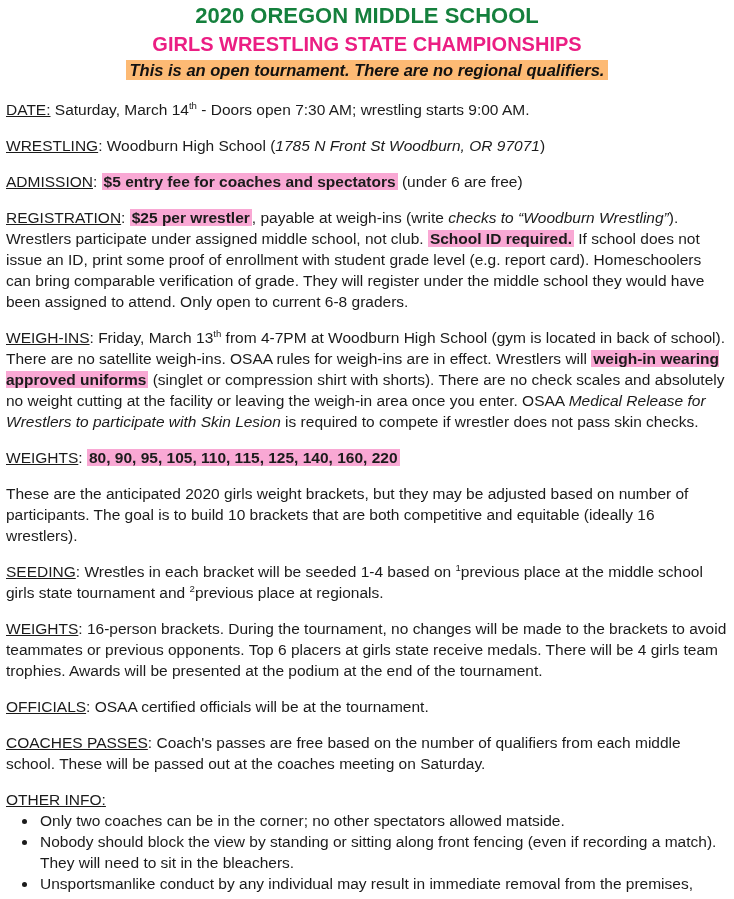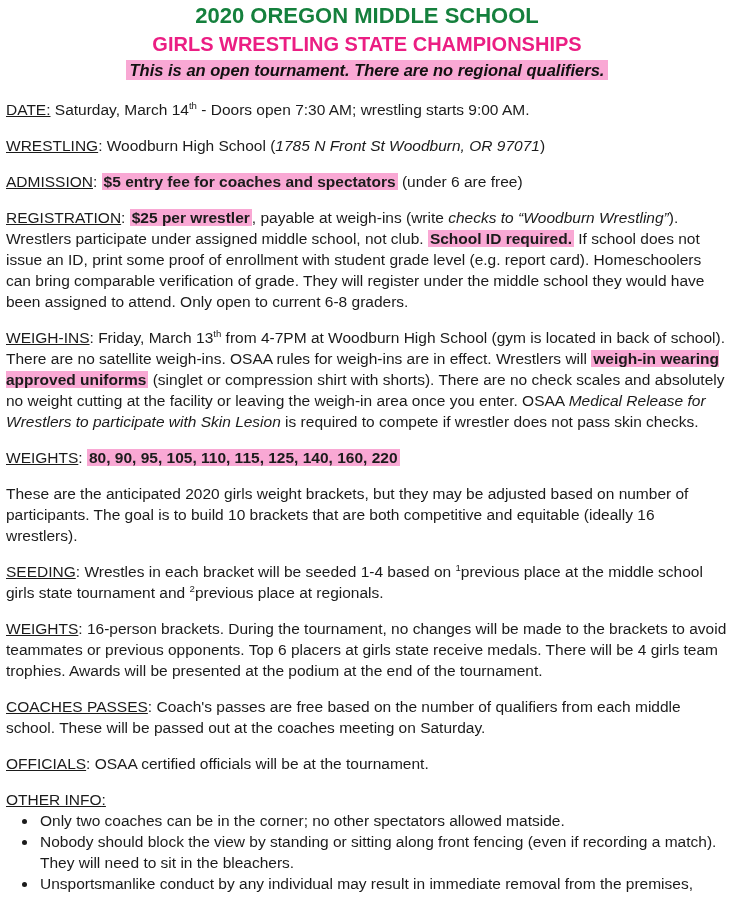--- a/index.html
+++ b/index.html
@@ -30,21 +30,21 @@
     line-height: 28px;
     font-weight: bold;
     color: #EB1E83;
   }
   .banner-wrap {
     text-align: center;
     margin: 0 0 18px 0;
   }
   .banner {
     display: inline-block;
-    background: #f9a8d4;
+    background: #fdba74;
     font-weight: bold;
     font-style: italic;
     font-size: 16.5px;
     line-height: 20px;
     padding: 0 4px;
     color: #111111;
   }
 
   p { margin: 0 0 15px 0; }
   p.tight { margin-bottom: 15px; text-decoration: underline; }
@@ -91,23 +91,23 @@
   <p><span class="u">WEIGH-INS</span><span>: Friday, March 13</span><sup>th</sup><span> from 4-7PM at Woodburn High School (gym is located in back of school). There are no satellite weigh-ins. OSAA rules for weigh-ins are in effect. Wrestlers will </span><span class="hl">weigh-in wearing approved uniforms</span><span> (singlet or compression shirt with shorts). There are no check scales and absolutely no weight cutting at the facility or leaving the weigh-in area once you enter. OSAA </span><span class="i">Medical Release for Wrestlers to participate with Skin Lesion</span><span> is required to compete if wrestler does not pass skin checks.</span></p>
 
   <p><span class="u">WEIGHTS</span><span>: </span><span class="hl">80, 90, 95, 105, 110, 115, 125, 140, 160, 220</span></p>
 
   <p>These are the anticipated 2020 girls weight brackets, but they may be adjusted based on number of participants. The goal is to build 10 brackets that are both competitive and equitable (ideally 16 wrestlers).</p>
 
   <p><span class="u">SEEDING</span><span>: Wrestles in each bracket will be seeded 1-4 based on </span><sup>1</sup><span>previous place at the middle school girls state tournament and </span><sup>2</sup><span>previous place at regionals.</span></p>
 
   <p><span class="u">WEIGHTS</span><span>: 16-person brackets. During the tournament, no changes will be made to the brackets to avoid teammates or previous opponents. Top 6 placers at girls state receive medals. There will be 4 girls team trophies. Awards will be presented at the podium at the end of the tournament.</span></p>
 
+  <p><span class="u">OFFICIALS</span><span>: OSAA certified officials will be at the tournament.</span></p>
+
   <p><span class="u">COACHES PASSES</span><span>:  Coach's passes are free based on the number of qualifiers from each middle school. These will be passed out at the coaches meeting on Saturday.</span></p>
-
-  <p><span class="u">OFFICIALS</span><span>: OSAA certified officials will be at the tournament.</span></p>
 
   <p class="tight" style="margin-bottom:0"><span class="u">OTHER INFO</span><span>:</span></p>
 
   <ul class="bullets">
     <li>Only two coaches can be in the corner; no other spectators allowed matside.</li>
     <li>Nobody should block the view by standing or sitting along front fencing (even if recording a match). They will need to sit in the bleachers.</li>
     <li>Unsportsmanlike conduct by any individual may result in immediate removal from the premises, deduction of team points, and possible removal of the head coach too.</li>
 
   </ul>
 

